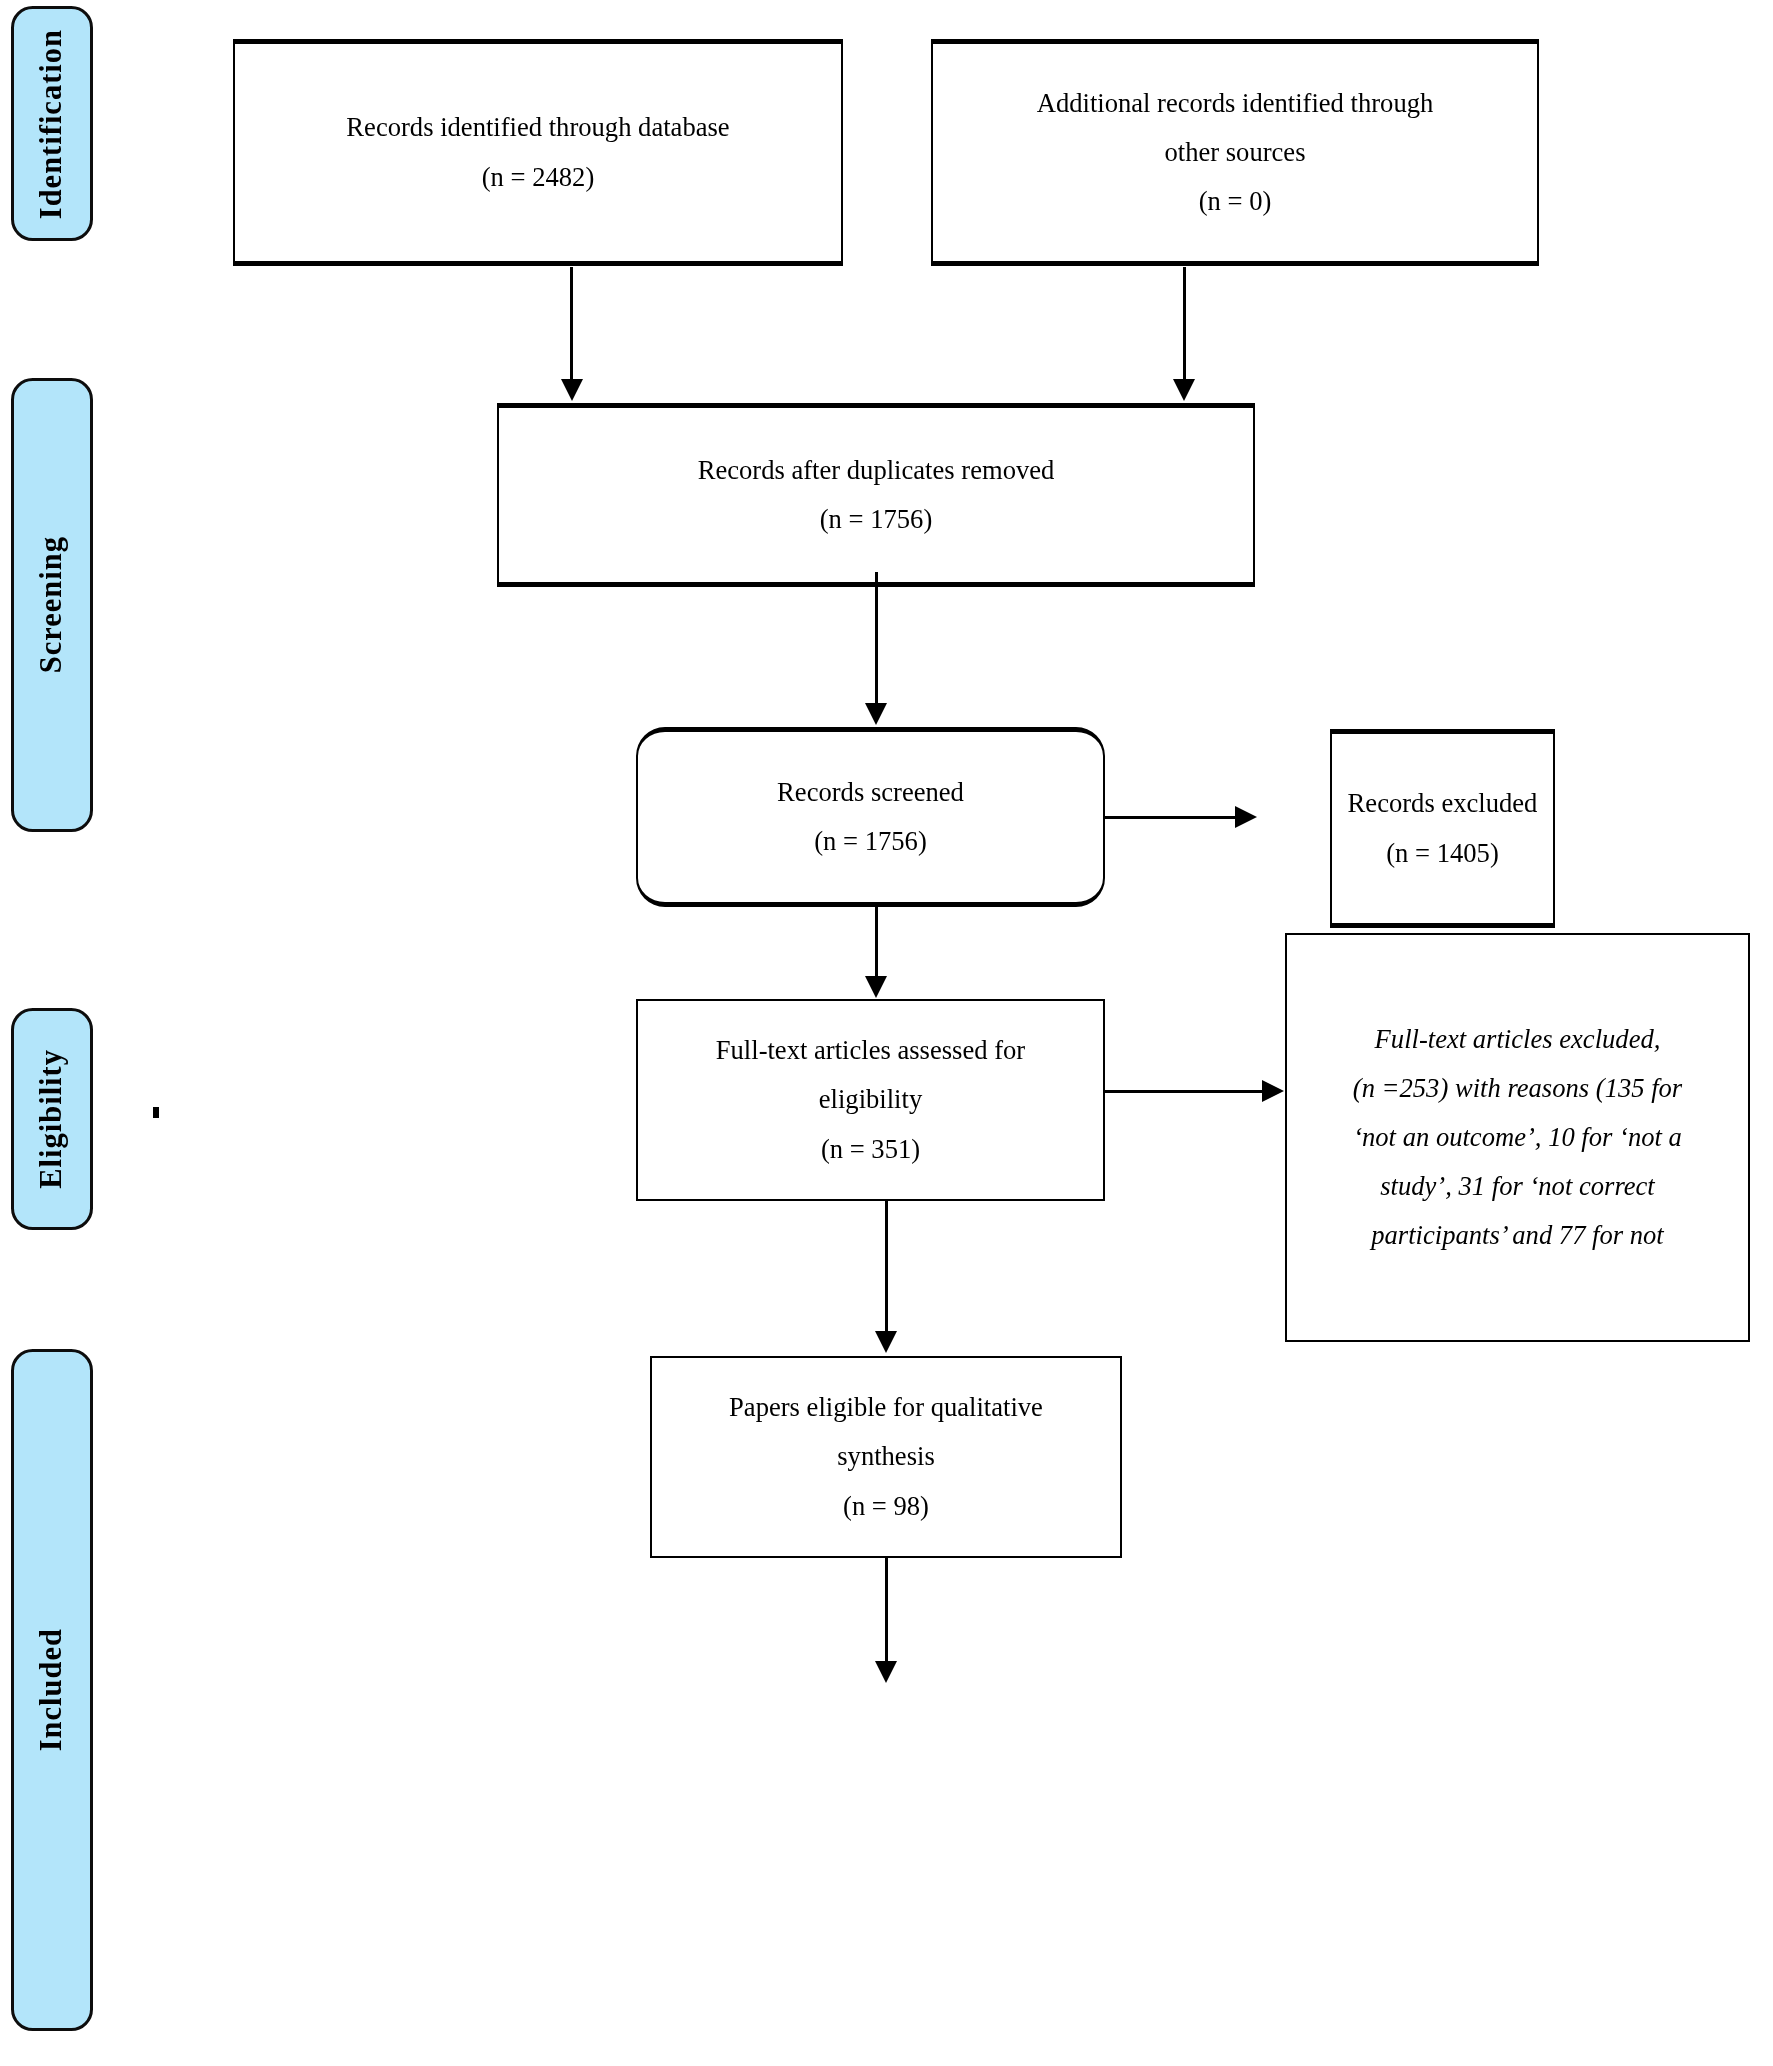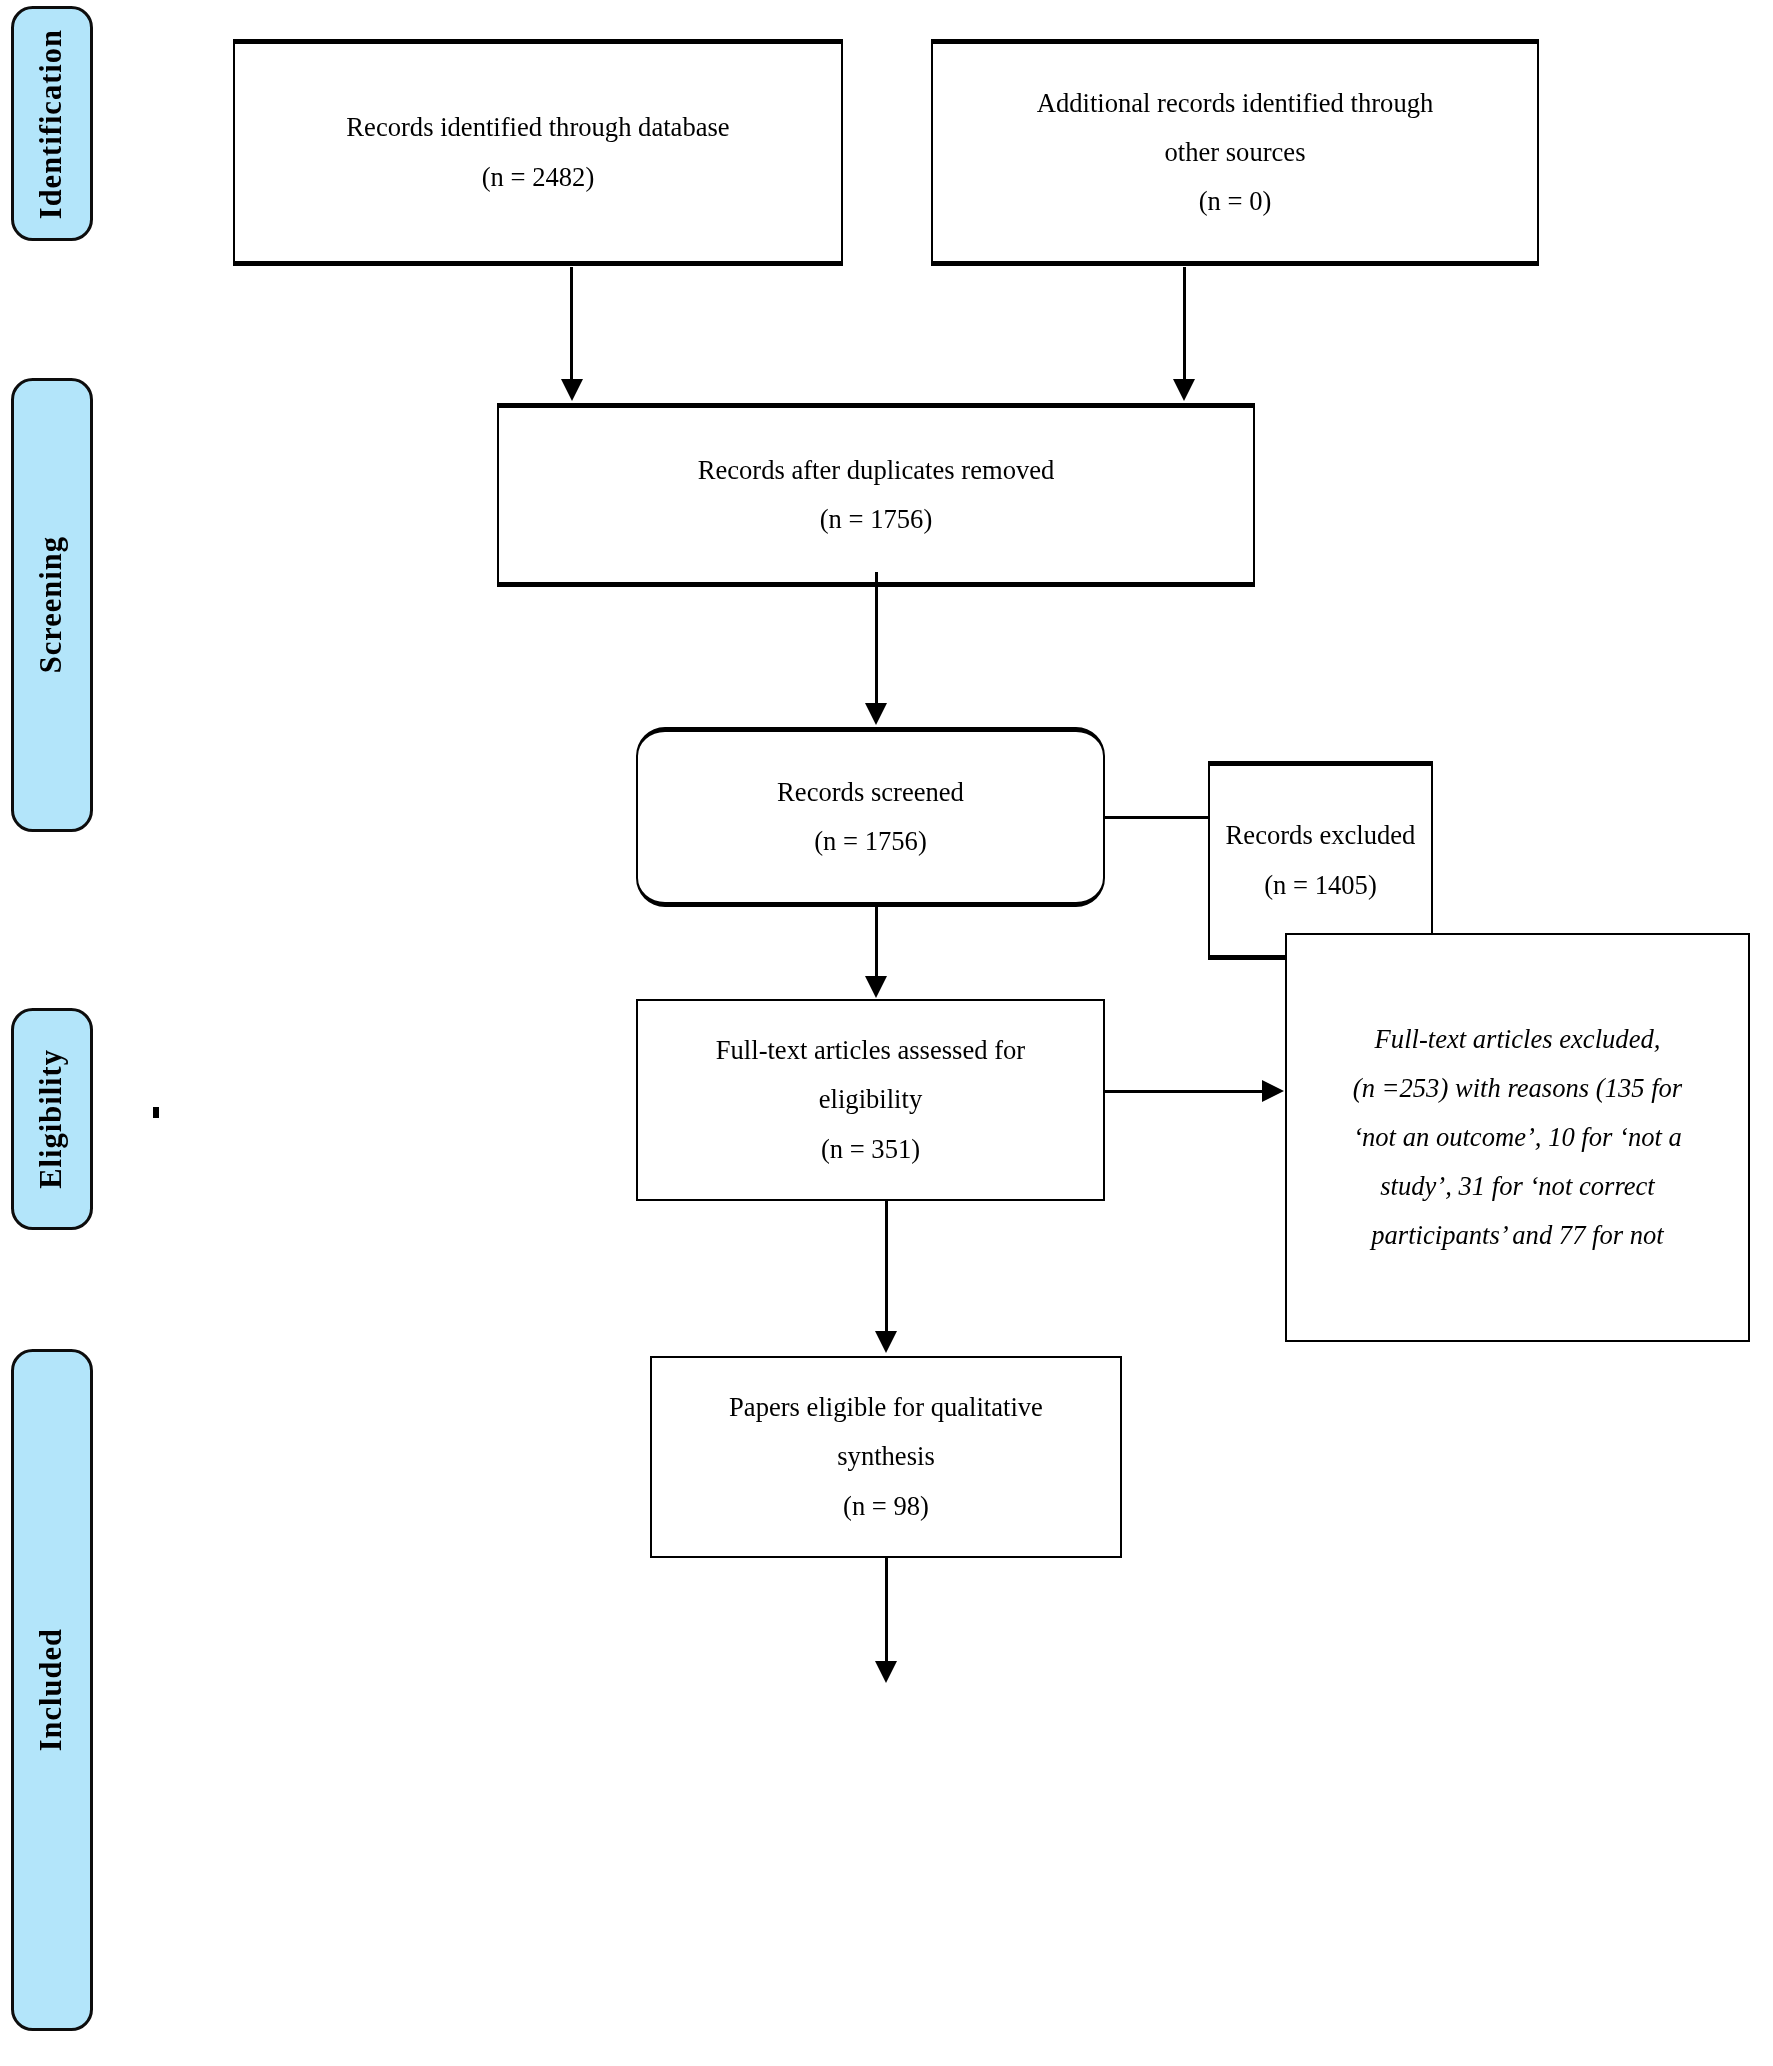--- a/index.html
+++ b/index.html
@@ -152,21 +152,21 @@
   <div class="arrow-down" style="left:865px; top:703px;"></div>
 
   <div class="flow-box rail-tb" style="left:636px; top:727px; width:469px; height:180px;border-radius:29px;">
     <span class="box-line">Records screened</span>
     <span class="box-line">(n = 1756)</span>
   </div>
 
   <div class="conn-h" style="left:1105px; top:816px; width:132px;"></div>
   <div class="arrow-right" style="left:1235px; top:806px;"></div>
 
-  <div class="flow-box rail-tb" style="left:1208px; top:729px; width:225px; height:199px;margin-top:32px;">
+  <div class="flow-box rail-tb" style="left:1330px; top:729px; width:225px; height:199px;">
     <span class="box-line">Records excluded</span>
     <span class="box-line">(n = 1405)</span>
   </div>
 
   <div class="conn-v" style="left:875px; top:907px; height:71px;"></div>
   <div class="arrow-down" style="left:865px; top:976px;"></div>
 
   <div class="flow-box" style="left:636px; top:999px; width:469px; height:202px;">
     <span class="box-line">Full-text articles assessed for</span>
     <span class="box-line">eligibility</span>

